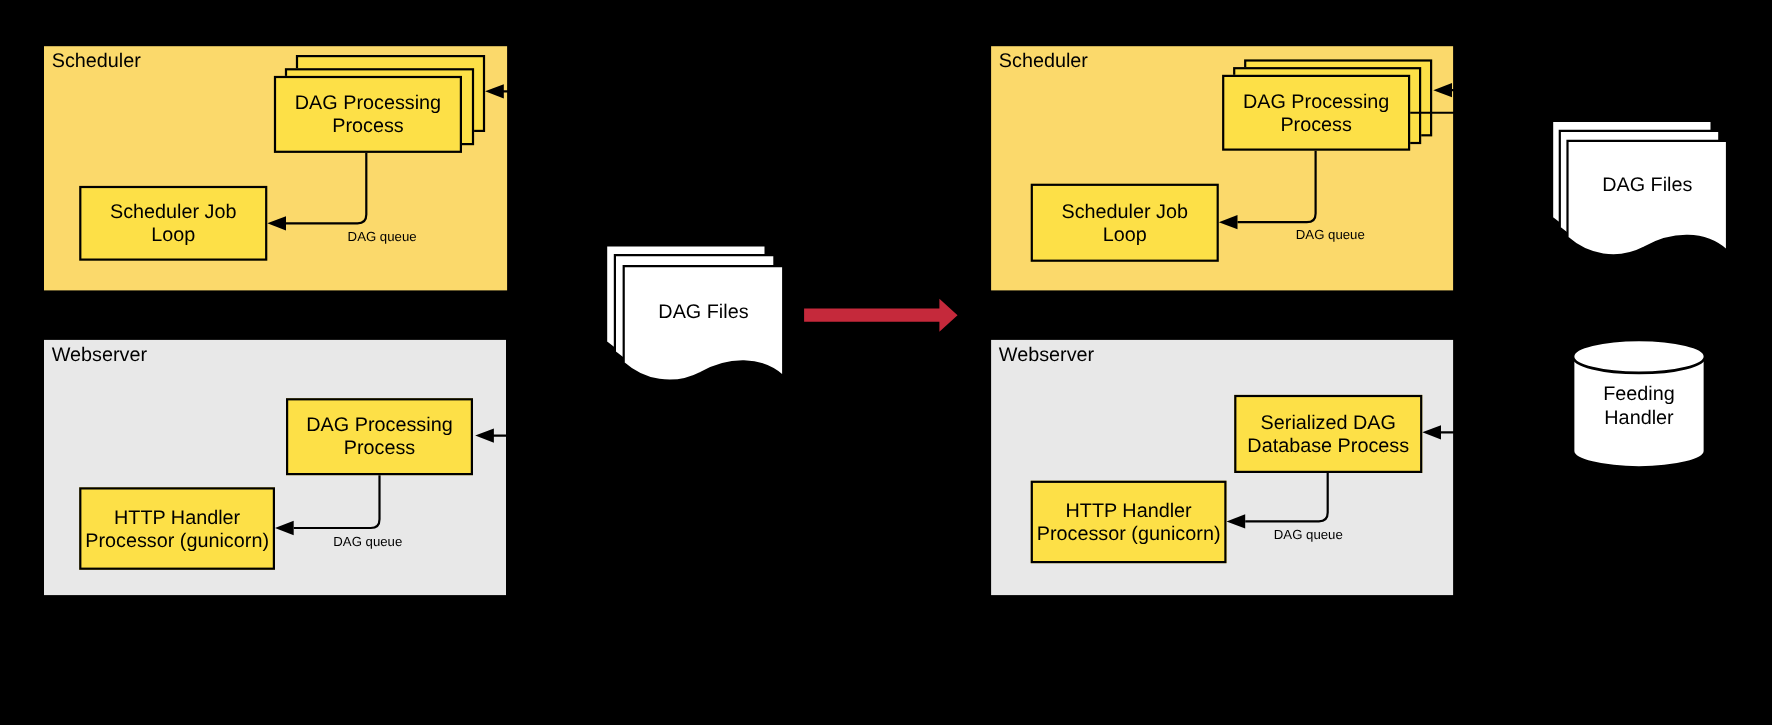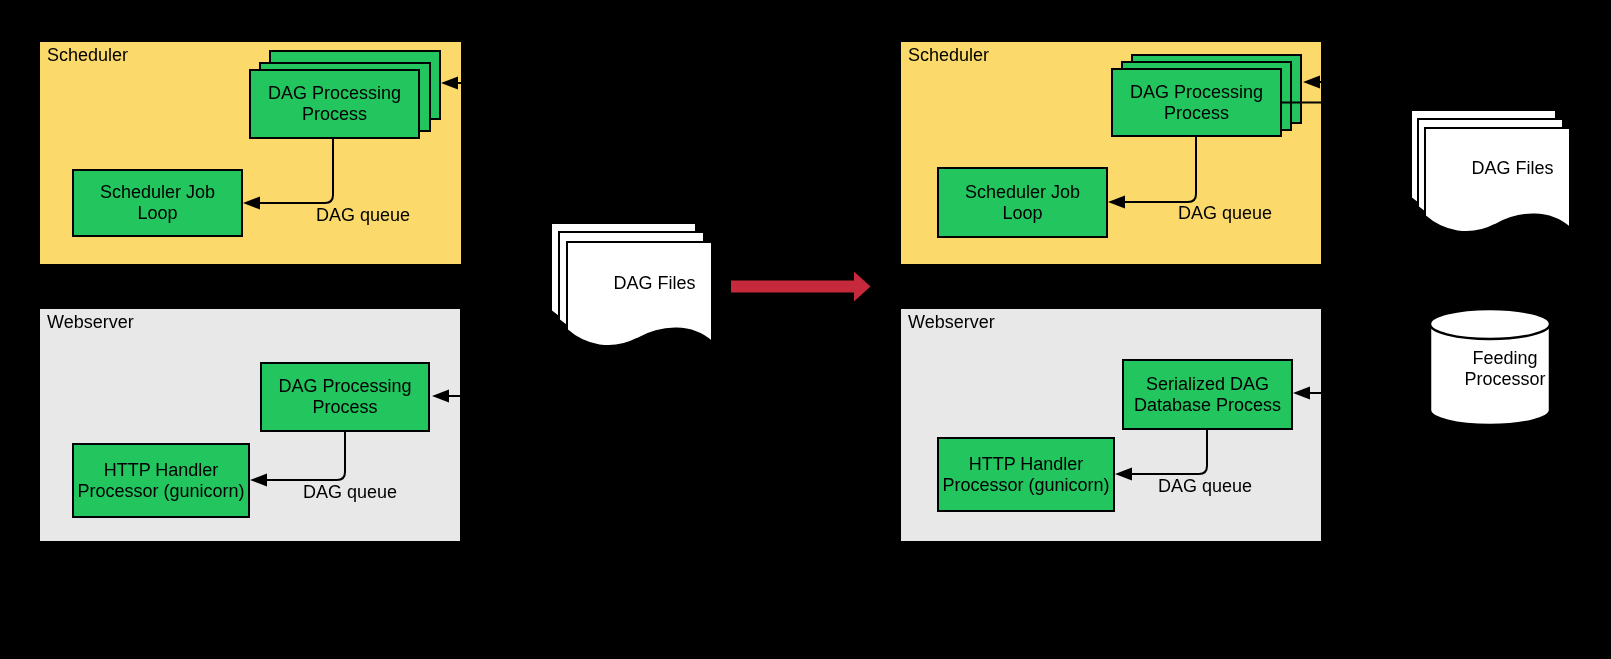--- a/index.html
+++ b/index.html
@@ -5,28 +5,28 @@
   html,body{margin:0;padding:0;background:#000;}
   #canvas{
     position:relative;width:1611px;height:543px;background:#000;overflow:hidden;
     font-family:"Liberation Sans",sans-serif;color:#000;
   }
   .panel{position:absolute;z-index:1;}
   .panel.yellow{background:#FBD96B;}
   .panel.gray{background:#E8E8E8;}
   .panel-title{position:absolute;top:3px;left:7px;font-size:18px;line-height:21px;}
   .node,.sheet{
-    position:absolute;background:#22c55e;border:2px solid #000;box-sizing:border-box;z-index:2;
+    position:absolute;background:#fde047;border:2px solid #000;box-sizing:border-box;z-index:2;
   }
   .node{display:flex;flex-direction:column;align-items:center;justify-content:center;
     font-size:18px;line-height:21px;text-align:center;}
-  .conn-label{position:absolute;z-index:3;font-size:18px;line-height:21px;white-space:nowrap;}
+  .conn-label{position:absolute;z-index:3;font-size:12px;line-height:21px;white-space:nowrap;}
   .icon{position:absolute;z-index:2;}
   .icon-label{position:absolute;z-index:3;font-size:18px;line-height:21px;text-align:center;
-    display:flex;flex-direction:column;align-items:center;justify-content:center;margin-left:15px;}
+    display:flex;flex-direction:column;align-items:center;justify-content:center;}
   #overlay{position:absolute;left:0;top:0;z-index:5;pointer-events:none;}
 </style>
 </head>
 <body>
 
 <div id="canvas">
 
   <div class="panel yellow" style="left:40px;top:42px;width:421px;height:222px;">
     <div class="panel-title">Scheduler</div>
   </div>
@@ -120,21 +120,21 @@
   <div class="icon" style="left:1428px;top:306px;">
     <svg width="124" height="124" xmlns="http://www.w3.org/2000/svg">
       <g fill="#ffffff" stroke="#000000" stroke-width="2.5">
         <path d="M2,18 V104 A60,15 0 0 0 122,104 V18"></path>
         <ellipse cx="62" cy="18" rx="60" ry="15"></ellipse>
       </g>
     </svg>
   </div>
   <div class="icon-label" style="left:1430px;top:348px;width:120px;">
     <span>Feeding</span>
-    <span>Processor</span>
+    <span>Handler</span>
   </div>
 
   <svg id="overlay" width="1611" height="659" xmlns="http://www.w3.org/2000/svg">
     <g stroke="#000000" stroke-width="2" fill="none">
 
       <path d="M333,139 V195 Q333,203 325,203 H260"></path>
 
       <path d="M560,83 H457"></path>
 
       <path d="M345,432 V472 Q345,480 337,480 H267"></path>

